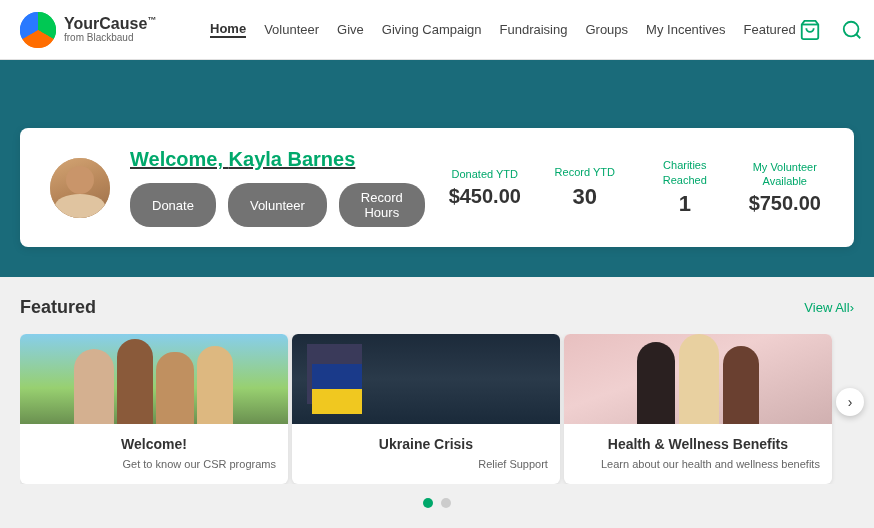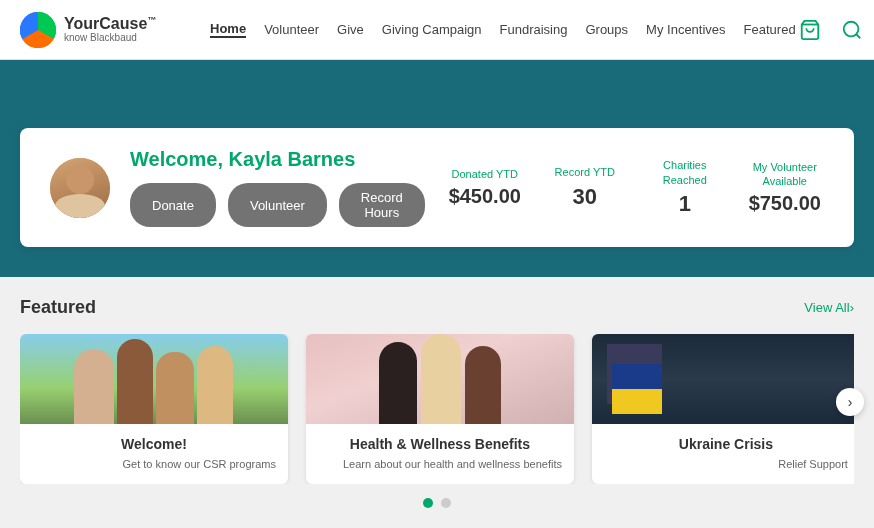--- a/index.html
+++ b/index.html
@@ -138,20 +138,21 @@
       bottom: 0;
     }
     .welcome-info {
       flex: 1;
     }
     .welcome-greeting {
       font-size: 20px;
       font-weight: normal;
       color: #333;
       margin-bottom: 12px;
+      text-decoration: underline;
     }
     .welcome-greeting span {
       color: #00a86b;
       font-weight: bold;
     }
     .welcome-buttons {
       display: flex;
       gap: 12px;
     }
     .btn-green {
@@ -206,21 +207,21 @@
     }
     .view-all-link {
       font-size: 13px;
       color: #00a86b;
       cursor: pointer;
       display: flex;
       align-items: center;
     }
     .cards-container {
       display: flex;
-      gap: 18px;
+      gap: 4px;
       overflow: hidden;
       position: relative;
     }
     .card {
       background: #fff;
       border-radius: 6px;
       overflow: hidden;
       box-shadow: 0 1px 4px rgba(0,0,0,0.1);
       flex: 0 0 calc(33.33% - 10px);
       max-width: calc(33.33% - 10px);
@@ -362,21 +363,21 @@
         <circle cx="18" cy="18" r="18" fill="none"></circle>
         <path d="M18 18 L18 0 A18 18 0 0 1 33.6 27 Z" fill="#00c853"></path>
         <path d="M18 18 L33.6 27 A18 18 0 0 1 2.4 27 Z" fill="#ff6d00"></path>
         <path d="M18 18 L2.4 27 A18 18 0 0 1 18 0 Z" fill="#2979ff"></path>
       </svg>
     </div>
     <div class="logo-text-area">
       <span class="logo-title">
         <span>YourCause</span><sup style="font-size:9px">™</sup>
       </span>
-      <span class="logo-subtitle">know Blackbaud</span>
+      <span class="logo-subtitle">from Blackbaud</span>
     </div>
   </div>
   <nav class="nav">
     <a class="nav-item active">Home</a>
     <a class="nav-item">Volunteer</a>
     <a class="nav-item">Give</a>
     <a class="nav-item">Giving Campaign</a>
     <a class="nav-item">Fundraising</a>
     <a class="nav-item">Groups</a>
     <a class="nav-item">My Incentives</a>
@@ -462,45 +463,45 @@
             <div class="p4" style="background:#ddb880;border-radius:18px 18px 0 0;height:78px;"></div>
           </div>
         </div>
         <div class="card-content">
           <div class="card-title">Welcome!</div>
           <div class="card-desc">Get to know our CSR programs</div>
         </div>
       </div>
 
       <div class="card">
+        <div class="card-img-3 bg-dark">
+          <div style="position:absolute;top:10px;left:15px;width:55px;height:60px;background:#3a3a5a;z-index:1;"></div>
+          <div class="flag-stripe-blue"></div>
+          <div class="flag-stripe-yellow"></div>
+        </div>
+        <div class="card-content">
+          <div class="card-title">Ukraine Crisis</div>
+          <div class="card-desc">Relief Support</div>
+        </div>
+      </div>
+
+      <div class="card">
         <div class="card-img-2 bg-indoor" style="background:linear-gradient(160deg,#e8c0c0 0%,#f0d0d0 40%,#d0b0b0 100%);">
           <div class="people-group-2">
             <div class="p2a" style="background:#2a2020;border-radius:19px 19px 0 0;width:38px;height:82px;"></div>
             <div class="p2b" style="background:#e8d0a0;border-radius:20px 20px 0 0;width:40px;height:90px;"></div>
             <div class="p2c" style="background:#6a4030;border-radius:18px 18px 0 0;width:36px;height:78px;"></div>
           </div>
         </div>
         <div class="card-content">
           <div class="card-title">Health &amp; Wellness Benefits</div>
           <div class="card-desc">Learn about our health and wellness benefits</div>
         </div>
       </div>
 
-      <div class="card">
-        <div class="card-img-3 bg-dark">
-          <div style="position:absolute;top:10px;left:15px;width:55px;height:60px;background:#3a3a5a;z-index:1;"></div>
-          <div class="flag-stripe-blue"></div>
-          <div class="flag-stripe-yellow"></div>
-        </div>
-        <div class="card-content">
-          <div class="card-title">Ukraine Crisis</div>
-          <div class="card-desc">Relief Support</div>
-        </div>
-      </div>
-
     </div>
     <div class="carousel-arrow">›</div>
   </div>
   <div class="carousel-dots">
     <div class="dot active"></div>
     <div class="dot"></div>
   </div>
 </div>
 
 </body></html>

